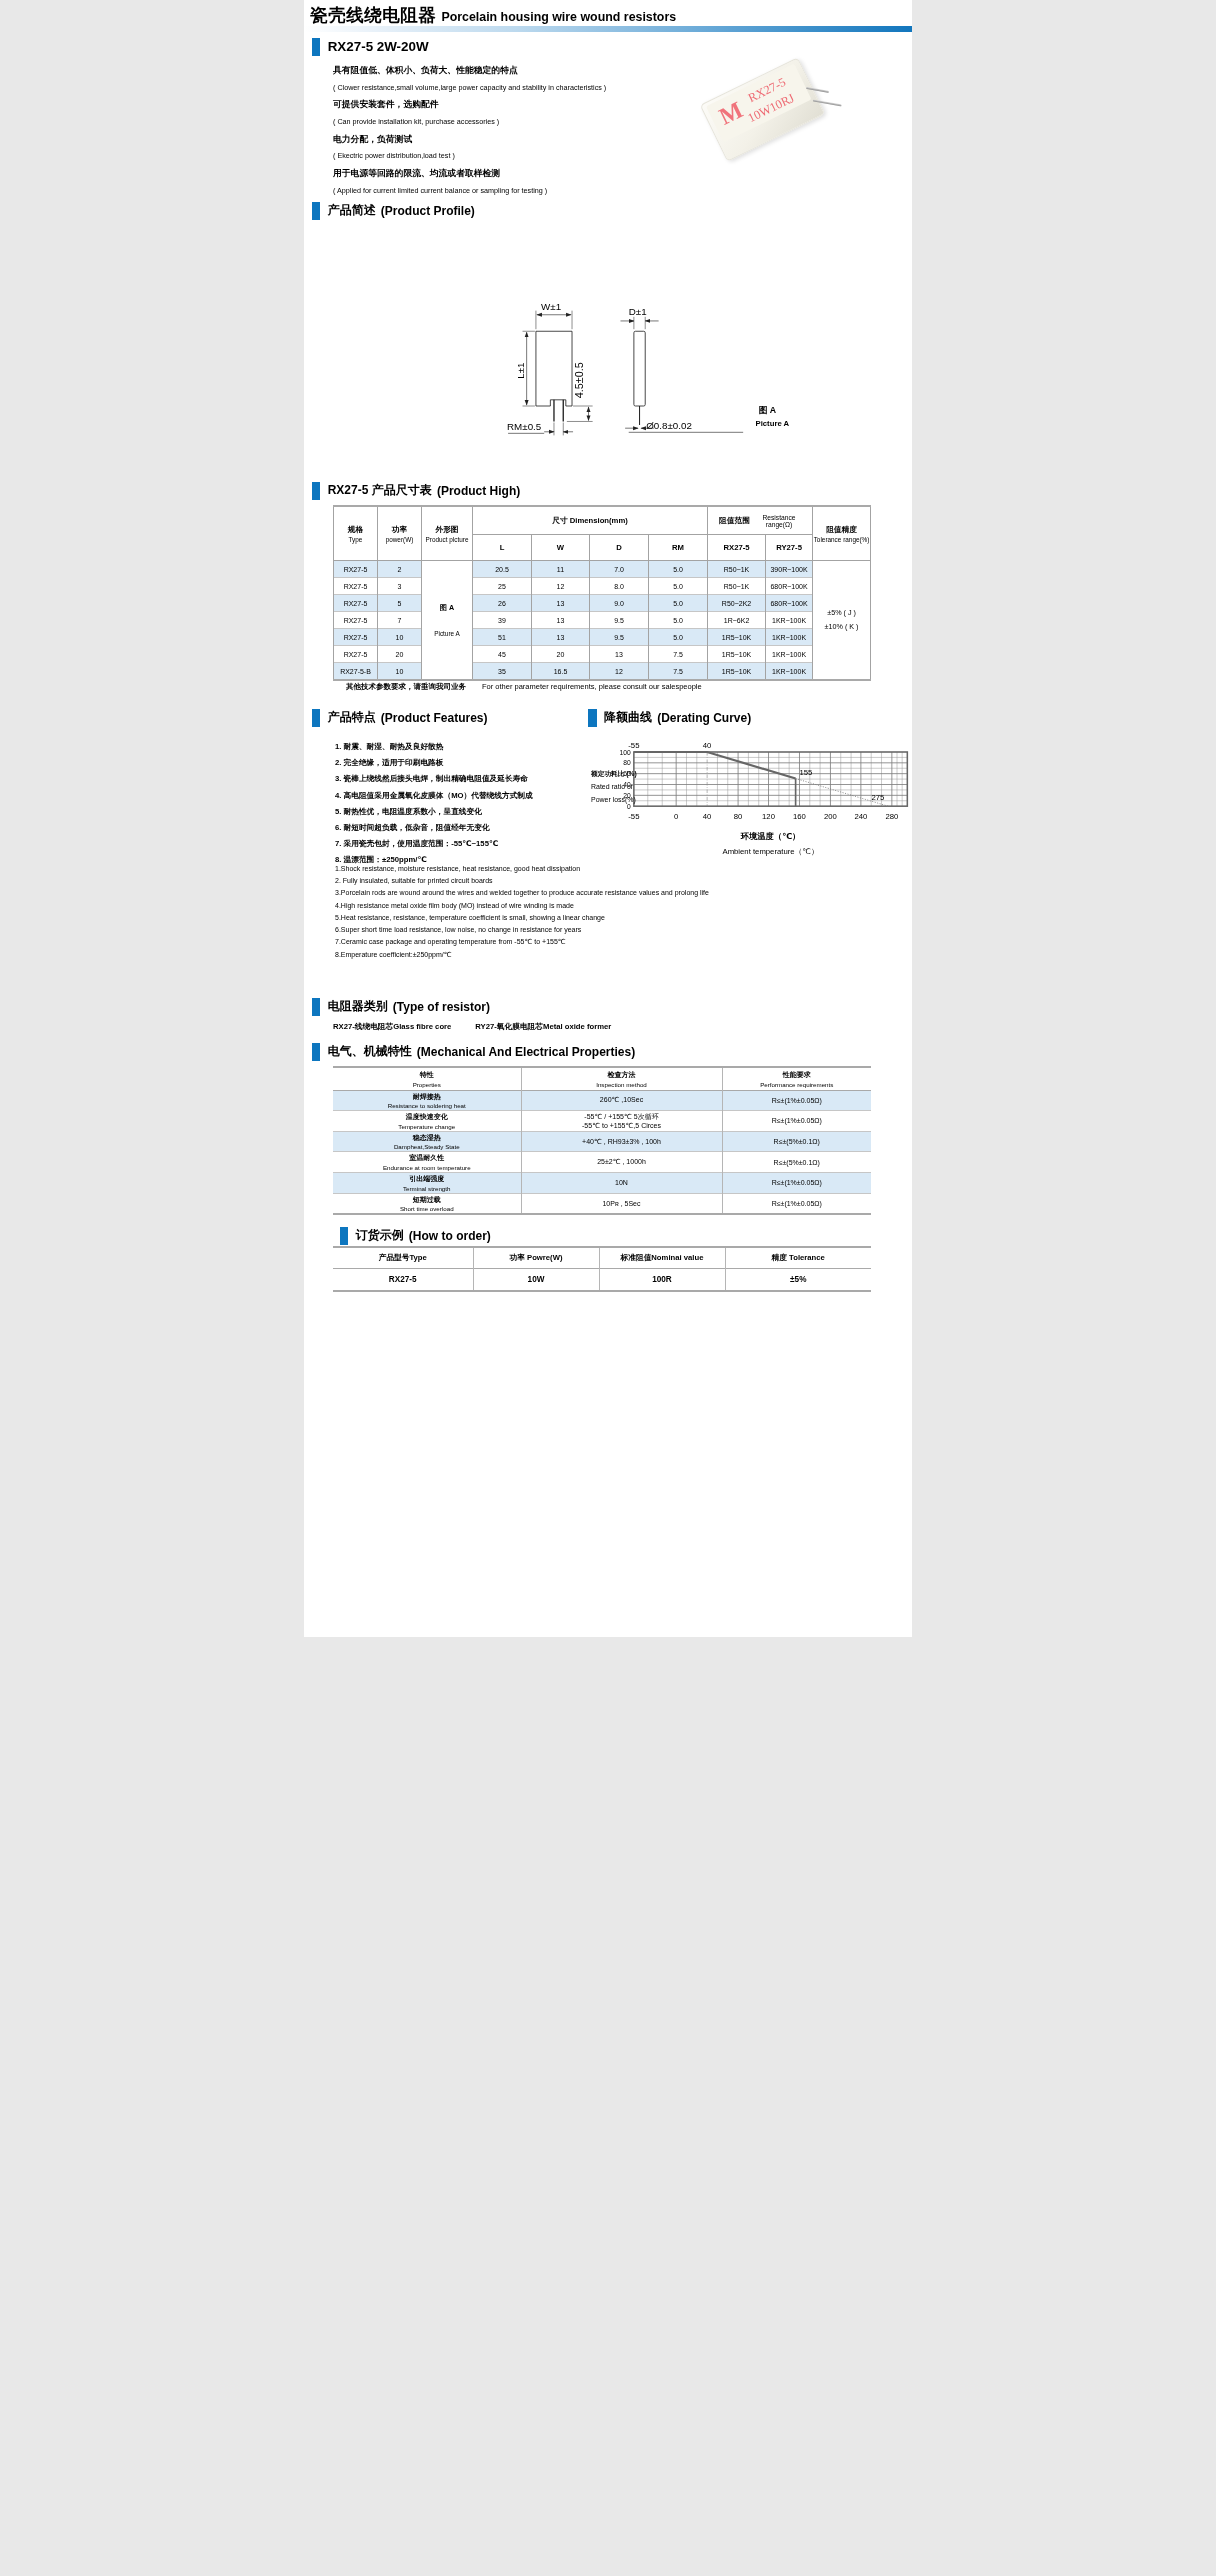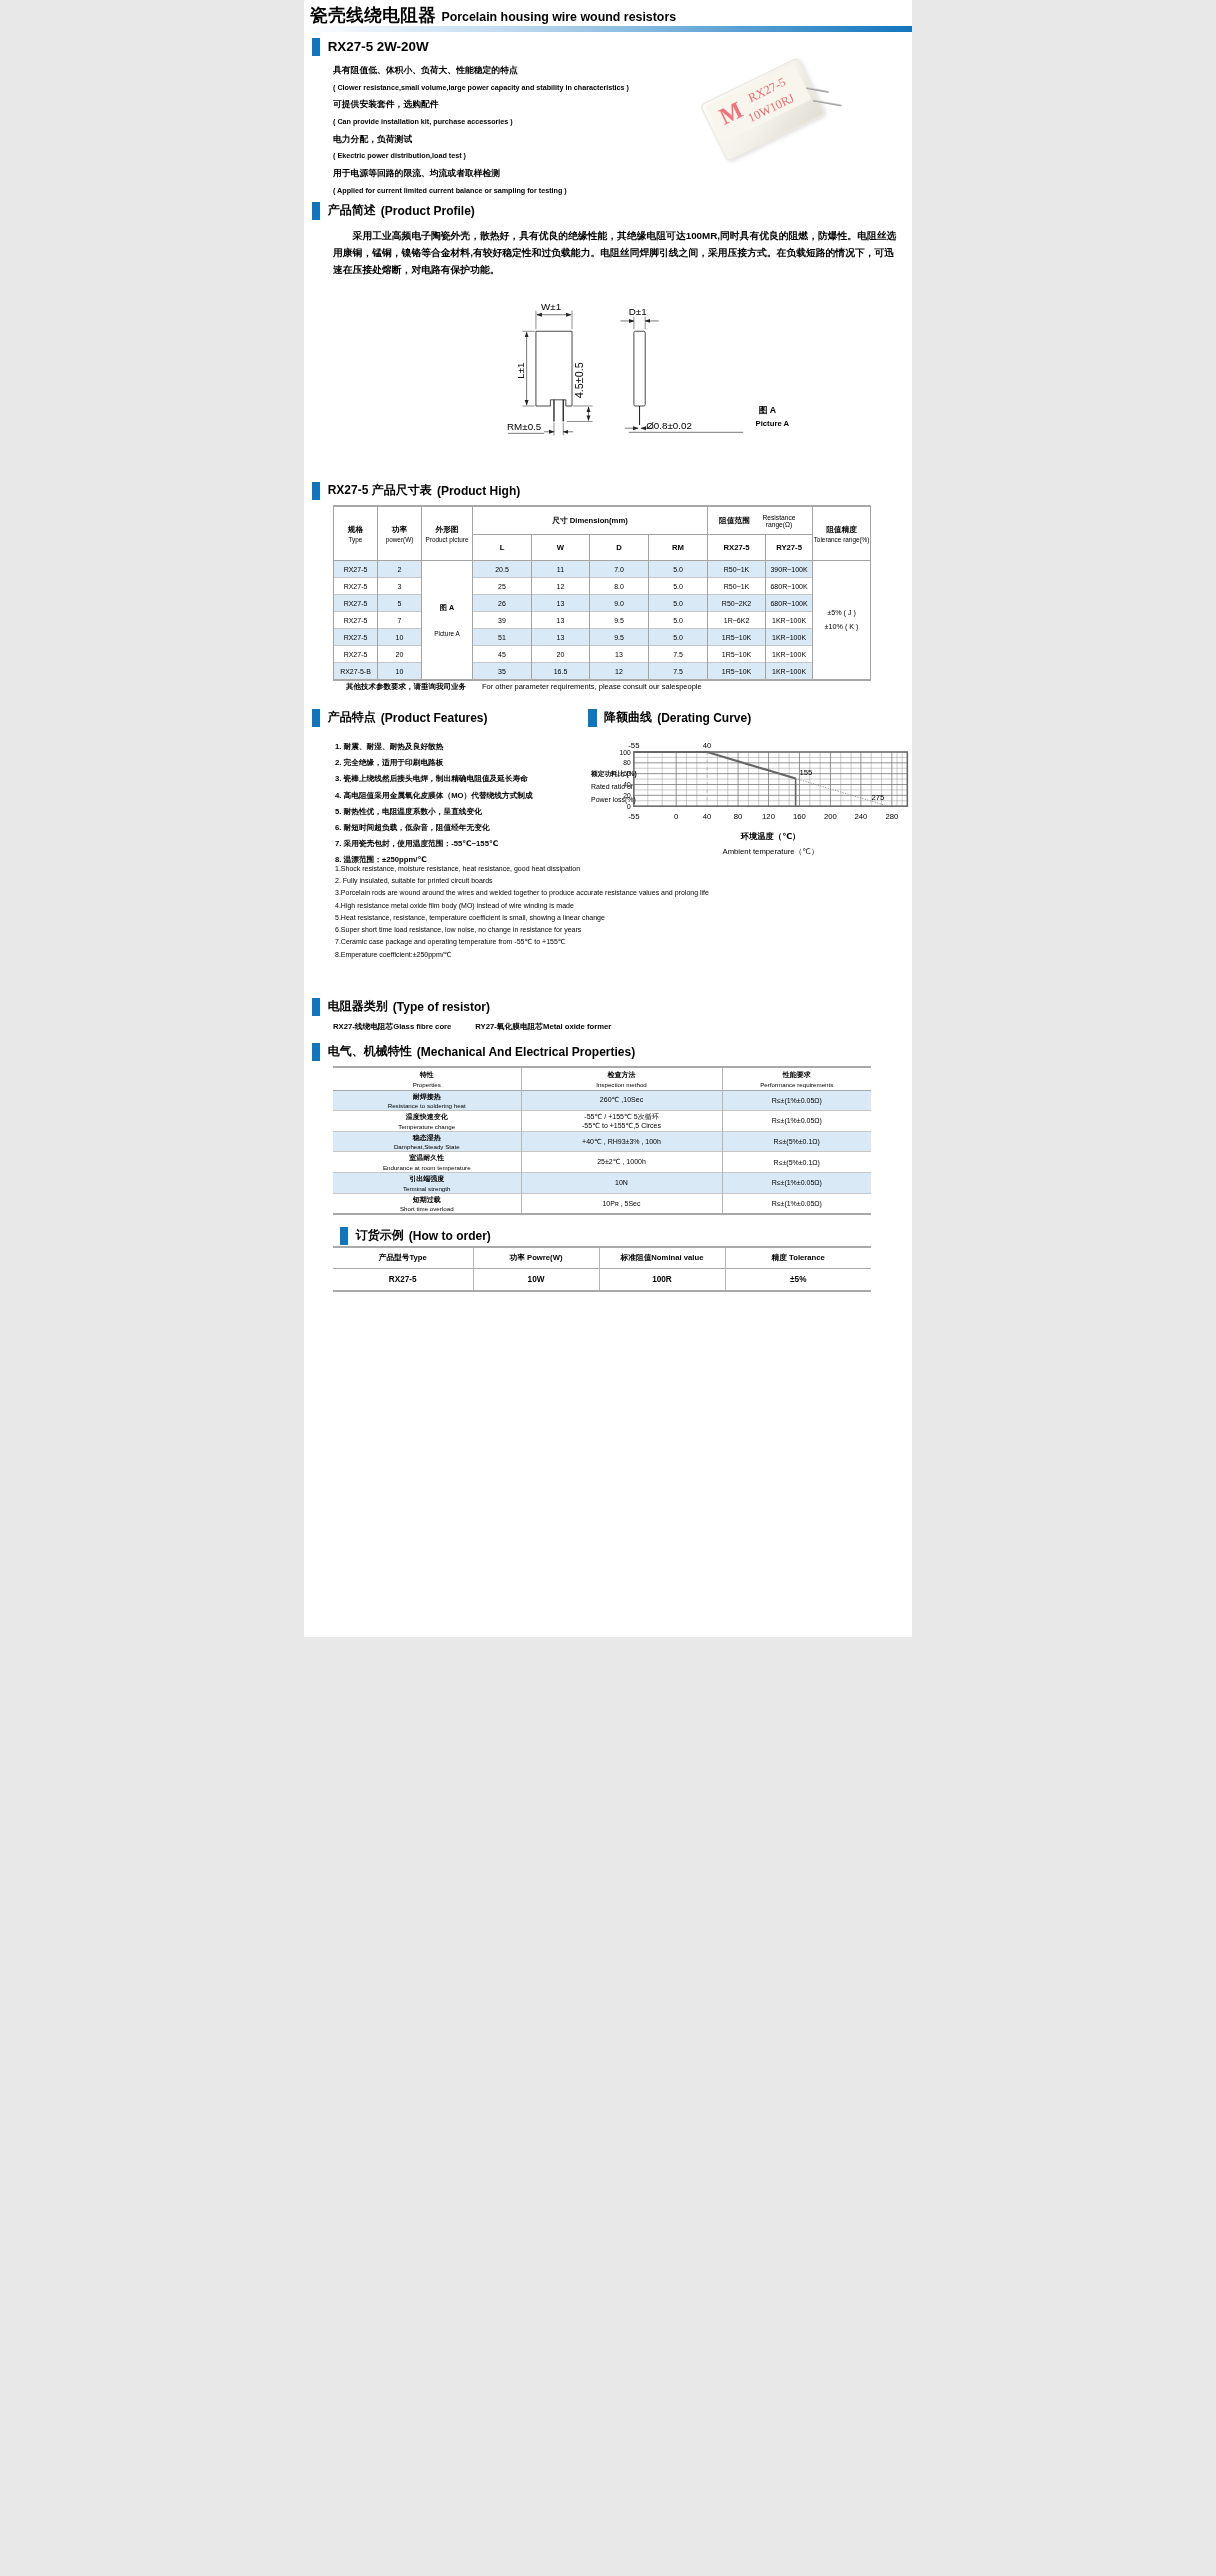--- a/index.html
+++ b/index.html
@@ -17,21 +17,21 @@
   
   .sec{position:absolute;display:flex;align-items:center;}
   .sec .sq{width:8.8px;height:17.5px;background:#0d76bf;margin-right:7.2px;flex:0 0 auto;}
   .sec .st{font-size:12px;font-weight:bold;white-space:nowrap;}
   .sec .ste{font-size:12px;font-weight:bold;margin-left:5.2px;white-space:nowrap;}
   .sec1 .st{font-size:13.4px;}
 
   
   .feat{position:absolute;left:29px;top:65px;width:361px;}
   .feat .fzh{font-size:8.8px;font-weight:bold;margin-bottom:5.7px;}
-  .feat .fen{font-size:7.2px;margin-bottom:7.7px;font-weight:bold;}
+  .feat .fen{font-size:7.2px;margin-bottom:7.7px;}
 
   
   .resistor{position:absolute;left:404px;top:78px;width:109px;height:63px;transform:rotate(-26deg);}
   .rbody{position:absolute;left:0;top:0;right:0;bottom:0;border-radius:4.6px;
          background:linear-gradient(150deg,#fcfbf7 0%,#f3f1e8 55%,#e1dfd4 100%);
          box-shadow:1.5px 2.1px 4.1px rgba(0,0,0,0.13);border:0.5px solid #e6e4da;}
   .rlabel{position:absolute;left:4.1px;top:3.1px;right:5.2px;height:40px;background:#f7f5ec;border-radius:2.6px;}
   .rlogo{position:absolute;left:8.2px;top:5.2px;font-family:"Liberation Serif",serif;
          font-weight:bold;font-size:24px;color:#f0737b;line-height:1;}
   .rl1{position:absolute;left:42px;top:5.2px;font-family:"Liberation Serif",serif;font-size:12.4px;color:#ee6a73;}
@@ -131,21 +131,20 @@
       <div class="lead lead1"></div>
       <div class="lead lead2"></div>
     </div>
   </div>
 
   <div class="sec" style="left:7.7px;top:202px;">
     <span class="sq"></span>
     <span class="st">产品简述</span>
     <span class="ste">(Product Profile)</span>
   </div>
-  <div class="para">采用工业高频电子陶瓷外壳，散热好，具有优良的绝缘性能，其绝缘电阻可达100MR,同时具有优良的阻燃，防爆性。电阻丝选用康铜，锰铜，镍铬等合金材料,有较好稳定性和过负载能力。电阻丝同焊脚引线之间，采用压接方式。在负载短路的情况下，可迅速在压接处熔断，对电路有保护功能。</div>
 
   <svg class="abs" style="left:201px;top:295px;" width="299" height="155" viewBox="0 0 580 300">
     <defs>
       <marker id="ar" markerWidth="9" markerHeight="8" refX="8" refY="4" orient="auto-start-reverse">
         <path d="M0,0.8L9,4L0,7.2Z" fill="#222"></path>
       </marker>
     </defs>
 
     <path d="M60,70 H130 V215 H118 V203 H88 V215 H60 Z" fill="#fff" stroke="#222" stroke-width="1.6"></path>
     <line x1="95" y1="203" x2="95" y2="245" stroke="#222" stroke-width="2.6"></line>

